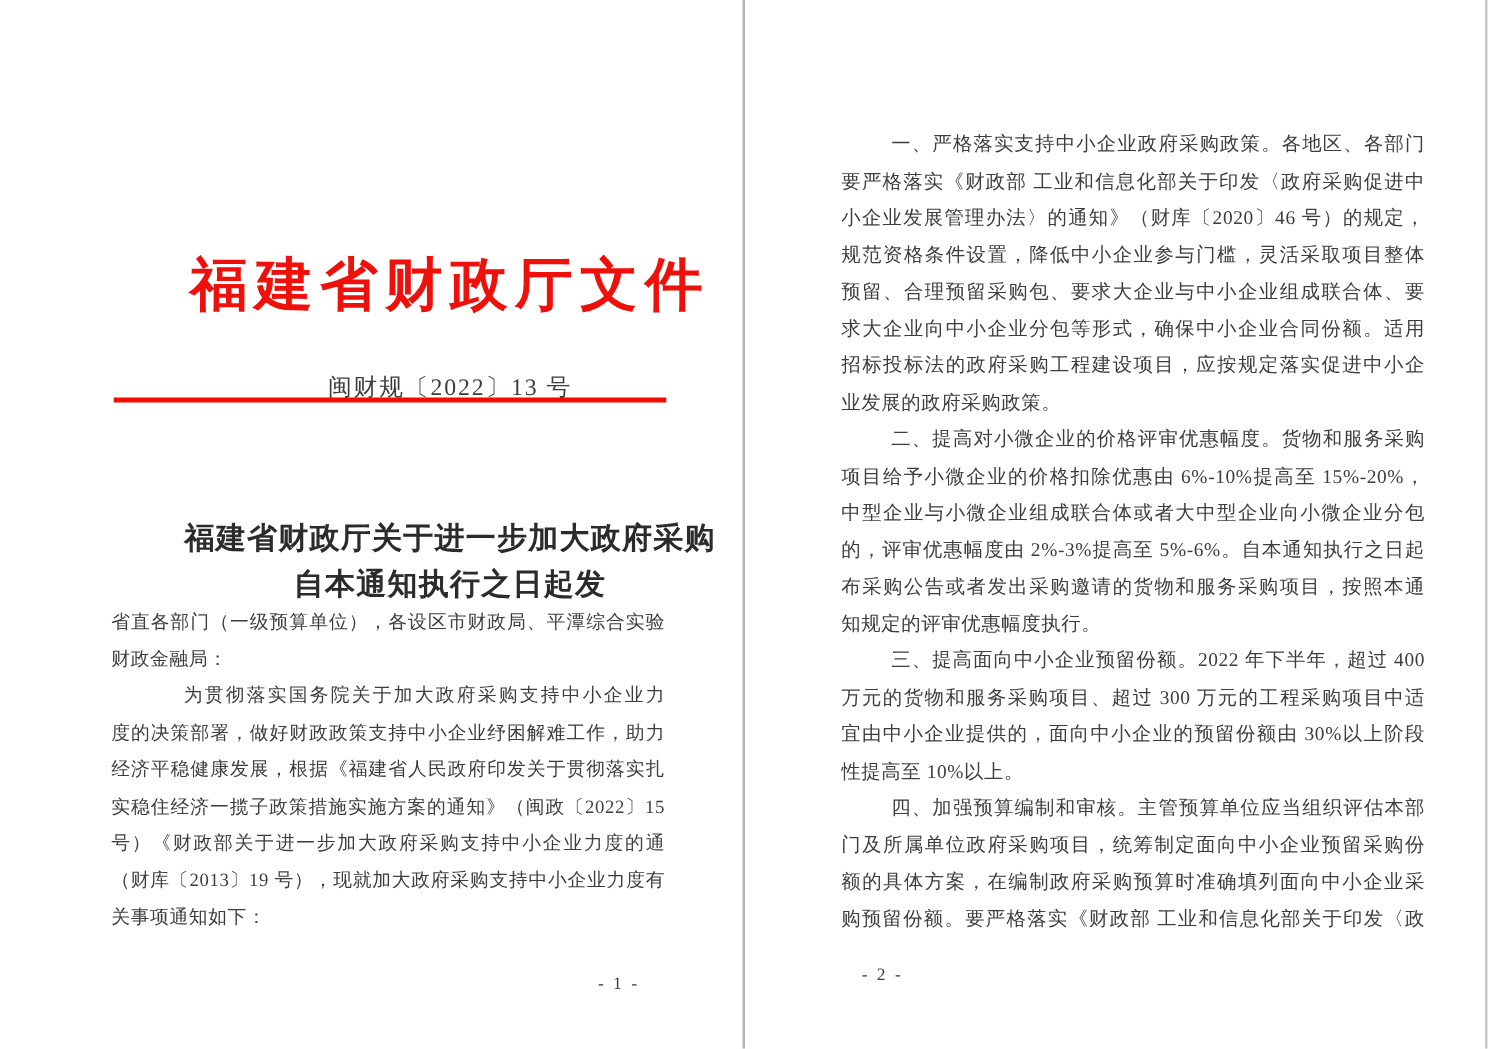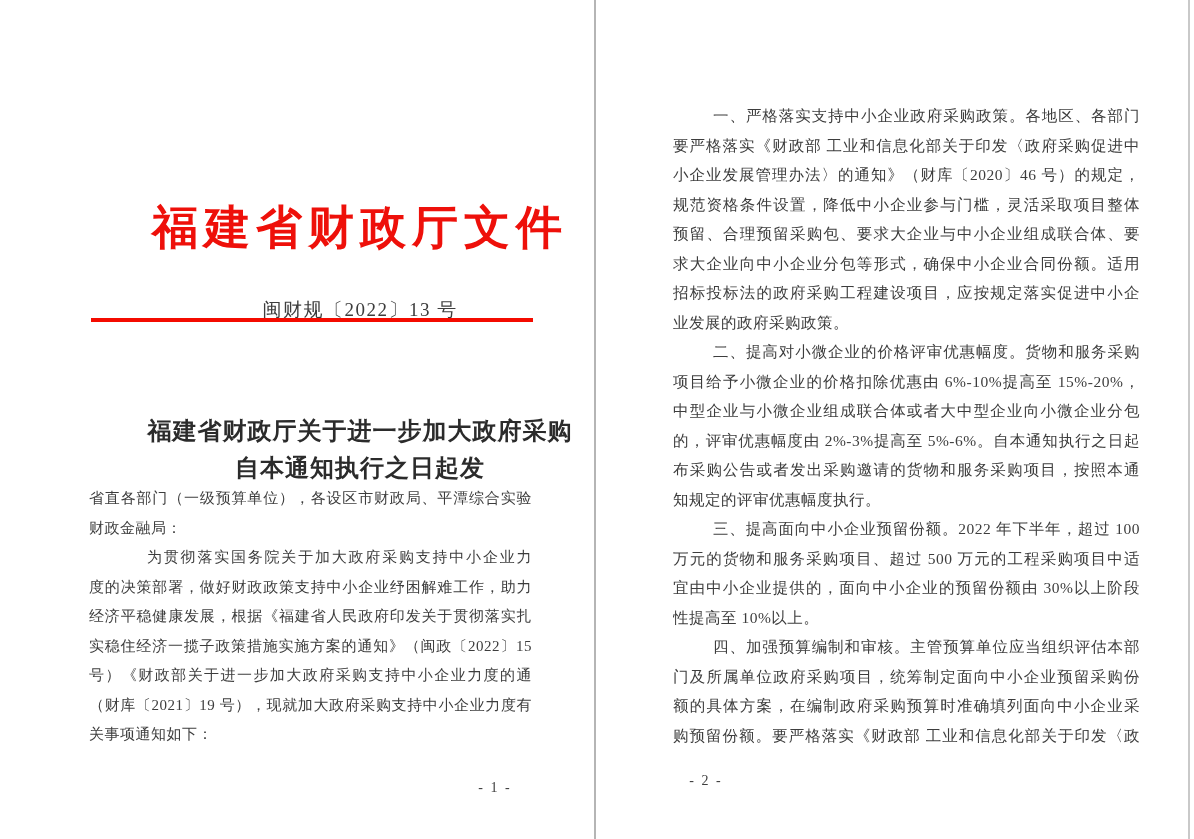--- a/index.html
+++ b/index.html
@@ -74,21 +74,21 @@
     <div>自本通知执行之日起发</div>
   </div>
   <div class="text-block" id="left-text">
     <div class="line">省直各部门（一级预算单位），各设区市财政局、平潭综合实验区</div>
     <div class="line flush">财政金融局：</div>
     <div class="line indent-body">为贯彻落实国务院关于加大政府采购支持中小企业力</div>
     <div class="line">度的决策部署，做好财政政策支持中小企业纾困解难工作，助力</div>
     <div class="line">经济平稳健康发展，根据《福建省人民政府印发关于贯彻落实扎</div>
     <div class="line">实稳住经济一揽子政策措施实施方案的通知》（闽政〔2022〕15</div>
     <div class="line">号）《财政部关于进一步加大政府采购支持中小企业力度的通知》</div>
-    <div class="line">（财库〔2021〕19 号），现就加大政府采购支持中小企业力度有</div>
+    <div class="line">（财库〔2013〕19 号），现就加大政府采购支持中小企业力度有</div>
     <div class="line flush">关事项通知如下：</div>
   </div>
   <div class="page-number" id="page-number-1">- 1 -</div>
 </div>
 
 <div class="page" id="right-page">
   <div class="text-block" id="right-text">
     <div class="line indent-para">一、严格落实支持中小企业政府采购政策。各地区、各部门</div>
     <div class="line">要严格落实《财政部 工业和信息化部关于印发〈政府采购促进中</div>
     <div class="line">小企业发展管理办法〉的通知》（财库〔2020〕46 号）的规定，</div>
@@ -96,22 +96,22 @@
     <div class="line">预留、合理预留采购包、要求大企业与中小企业组成联合体、要</div>
     <div class="line">求大企业向中小企业分包等形式，确保中小企业合同份额。适用</div>
     <div class="line">招标投标法的政府采购工程建设项目，应按规定落实促进中小企</div>
     <div class="line flush">业发展的政府采购政策。</div>
     <div class="line indent-para">二、提高对小微企业的价格评审优惠幅度。货物和服务采购</div>
     <div class="line">项目给予小微企业的价格扣除优惠由 6%-10%提高至 15%-20%，大</div>
     <div class="line">中型企业与小微企业组成联合体或者大中型企业向小微企业分包</div>
     <div class="line">的，评审优惠幅度由 2%-3%提高至 5%-6%。自本通知执行之日起发</div>
     <div class="line">布采购公告或者发出采购邀请的货物和服务采购项目，按照本通</div>
     <div class="line flush">知规定的评审优惠幅度执行。</div>
-    <div class="line indent-para">三、提高面向中小企业预留份额。2022 年下半年，超过 100</div>
-    <div class="line">万元的货物和服务采购项目、超过 500 万元的工程采购项目中适</div>
+    <div class="line indent-para">三、提高面向中小企业预留份额。2022 年下半年，超过 400</div>
+    <div class="line">万元的货物和服务采购项目、超过 300 万元的工程采购项目中适</div>
     <div class="line">宜由中小企业提供的，面向中小企业的预留份额由 30%以上阶段</div>
     <div class="line flush">性提高至 10%以上。</div>
     <div class="line indent-para">四、加强预算编制和审核。主管预算单位应当组织评估本部</div>
     <div class="line">门及所属单位政府采购项目，统筹制定面向中小企业预留采购份</div>
     <div class="line">额的具体方案，在编制政府采购预算时准确填列面向中小企业采</div>
     <div class="line">购预留份额。要严格落实《财政部 工业和信息化部关于印发〈政府</div>
   </div>
   <div class="page-number" id="page-number-2">- 2 -</div>
 </div>
 

